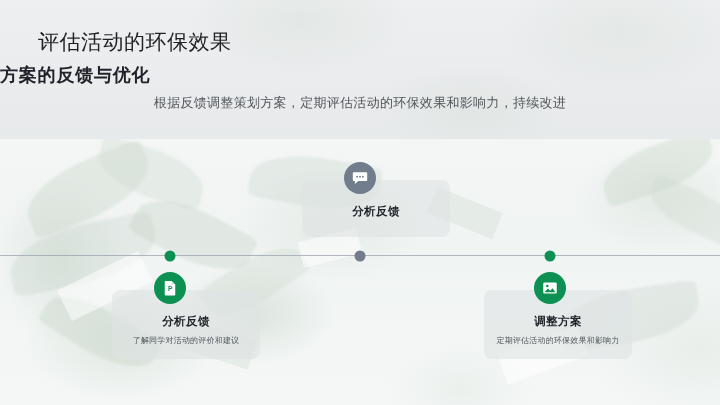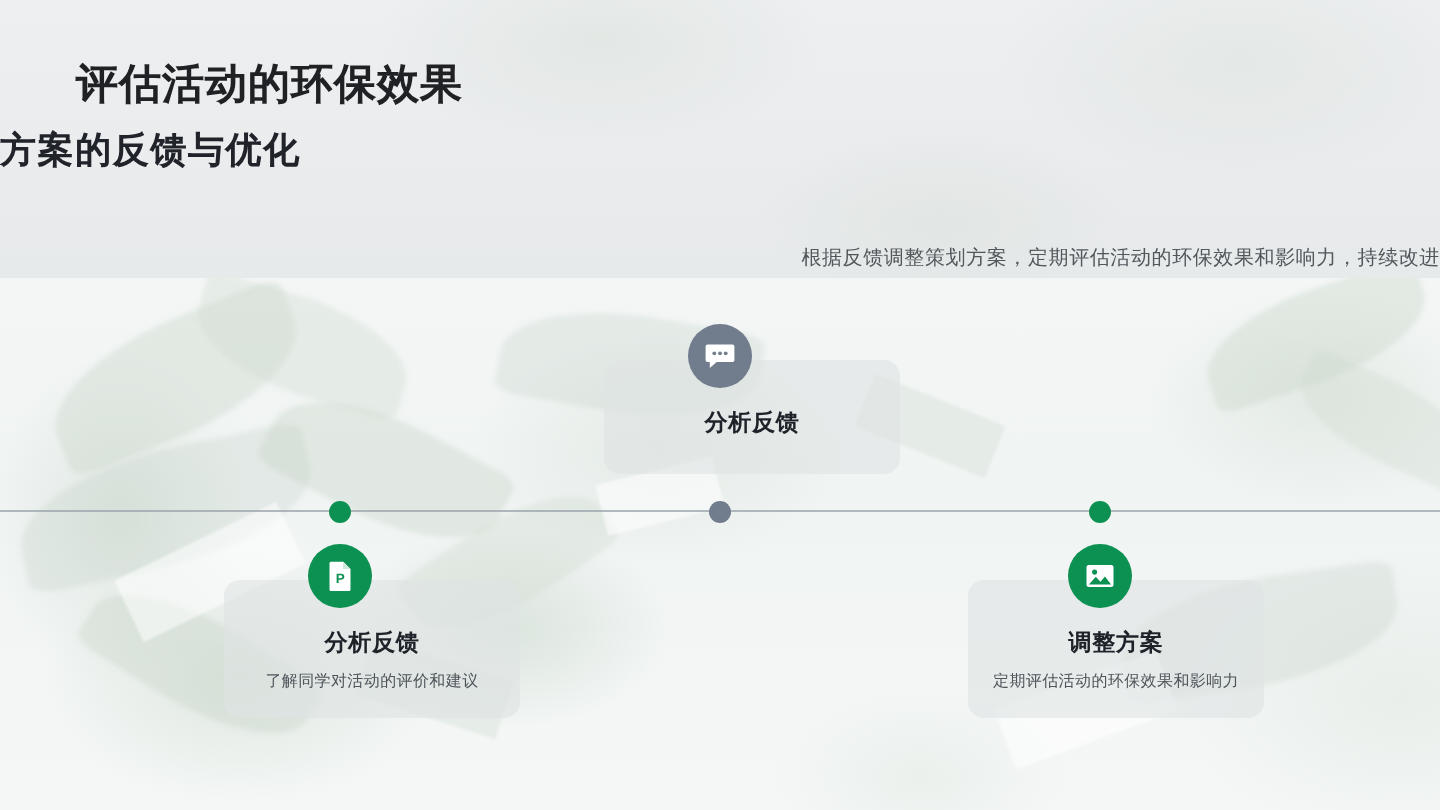--- a/index.html
+++ b/index.html
@@ -69,21 +69,21 @@
       radial-gradient(ellipse 150px 70px at 300px 20px, rgba(205,216,205,0.30), rgba(255,255,255,0) 75%),
       radial-gradient(ellipse 160px 80px at 620px 30px, rgba(205,216,205,0.26), rgba(255,255,255,0) 75%),
       radial-gradient(ellipse 120px 60px at 470px 110px, rgba(208,218,208,0.28), rgba(255,255,255,0) 76%);
   }
 
   .page-title {
     position: absolute;
     left: 38px;
     top: 28px;
     font-size: 21px;
-    font-weight: bold;
+    font-weight: normal;
     color: #1f2124;
     letter-spacing: 0.5px;
     white-space: nowrap;
   }
 
   .center-heading {
     position: absolute;
     left: 0;
     top: 63px;
     width: 720px;
@@ -91,25 +91,24 @@
     font-size: 18px;
     font-weight: bold;
     color: #20232a;
     letter-spacing: 0.8px;
   }
   .center-sub {
     position: absolute;
     left: 0;
     top: 94px;
     width: 720px;
-    text-align: right;
-    font-size: 10px;
+    text-align: center;
+    font-size: 13px;
     color: #52575c;
     letter-spacing: 0.3px;
-    margin-top: 28px;
   }
 
   
   .timeline-axis {
     position: absolute;
     left: 0;
     top: 255px;
     width: 720px;
     height: 1px;
     background: #9aa3ab;

